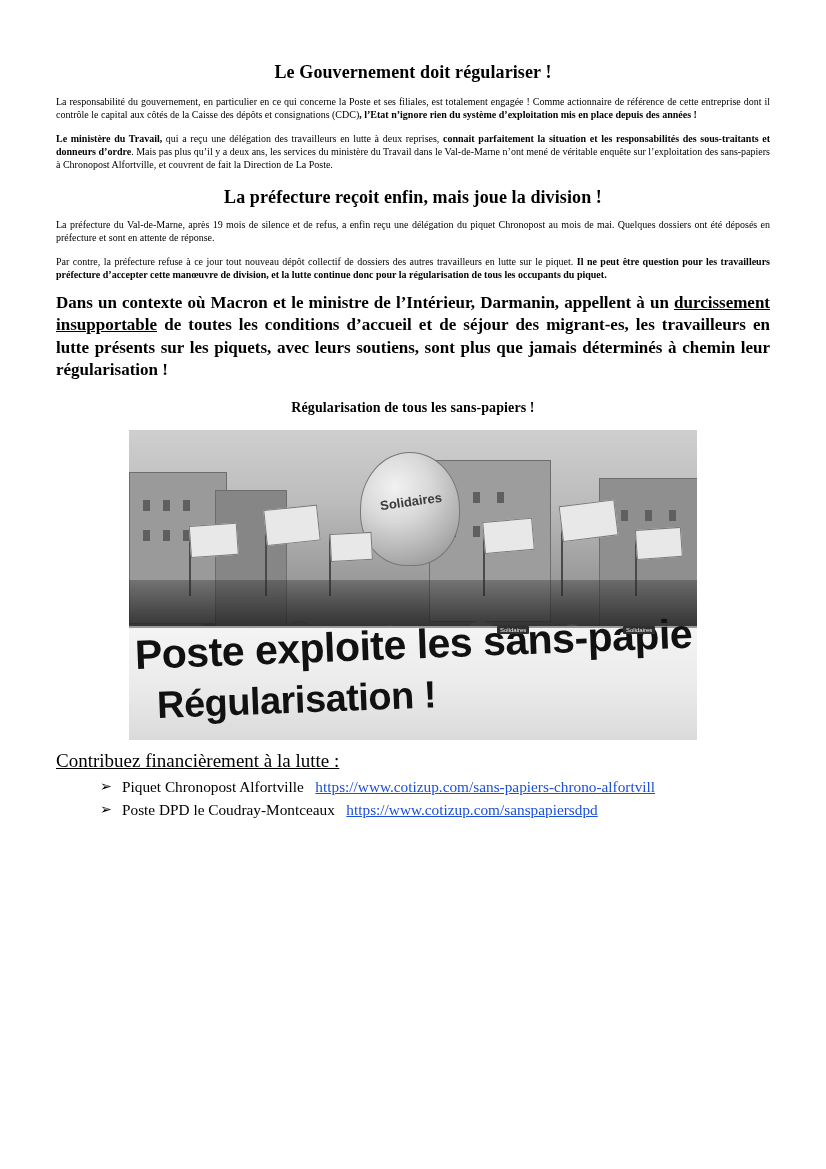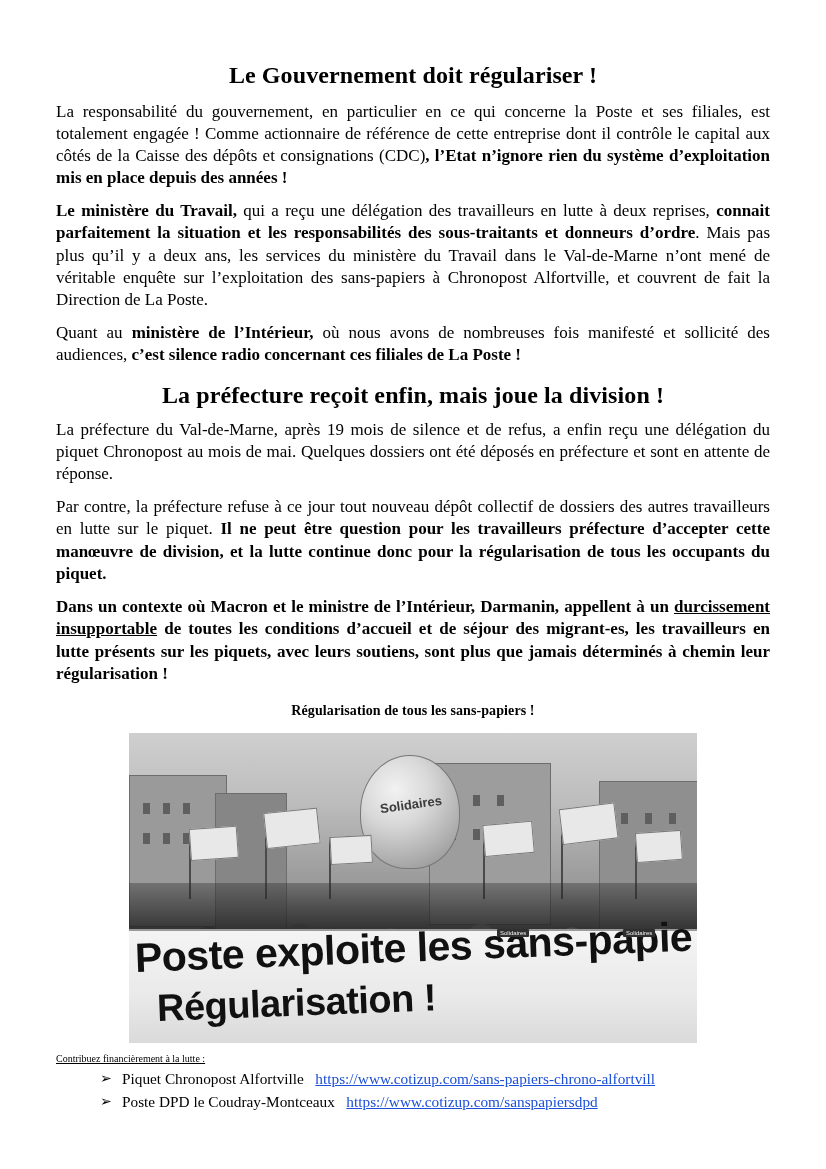--- a/index.html
+++ b/index.html
@@ -15,37 +15,37 @@
     position: relative;
     overflow: hidden;
   }
   .page {
     box-sizing: border-box;
     width: 826px;
     height: 1169px;
     padding: 52px 56px 20px 56px;
   }
   h1.doc-heading {
-    font-size: 24px;
+    font-size: 18px;
     font-weight: bold;
     text-align: center;
     margin: 10px 0 12px 0;
     letter-spacing: 0.1px;
   }
   h1.doc-heading.second {
     margin-top: 16px;
     margin-bottom: 10px;
   }
   h1.doc-heading.third {
     font-size: 14px;
     margin-top: 18px;
     margin-bottom: 14px;
   }
   p.body-par {
-    font-size: 17px;
+    font-size: 10px;
     line-height: 1.30;
     text-align: justify;
     margin: 0 0 11px 0;
   }
   .b { font-weight: bold; }
   .big-bold {
     font-size: 17px;
     font-weight: bold;
     line-height: 1.32;
     text-align: justify;
@@ -163,21 +163,21 @@
   .ph-tag {
     position: absolute;
     background: #2f2f2f;
     color: #f0f0f0;
     font-family: "Liberation Sans", sans-serif;
     font-size: 6px;
     padding: 1px 3px;
     border-radius: 1px;
   }
   .contrib-title {
-    font-size: 10px;
+    font-size: 19px;
     text-decoration: underline;
     margin: 4px 0 4px 0;
   }
   ul.links {
     list-style: none;
     margin: 0 0 8px 0;
     padding: 0 0 0 44px;
   }
   ul.links li {
     font-size: 15.3px;
@@ -211,23 +211,20 @@
   <h1 class="doc-heading">Le Gouvernement doit régulariser !</h1>
 
   <p class="body-par">
     <span>La responsabilité du gouvernement, en particulier en ce qui concerne la Poste et ses filiales, est totalement engagée ! Comme actionnaire de référence de cette entreprise dont il contrôle le capital aux côtés de la Caisse des dépôts et consignations (CDC)</span><span class="b">, l’Etat n’ignore rien du système d’exploitation mis en place depuis des années !</span>
   </p>
 
   <p class="body-par">
     <span class="b">Le ministère du Travail,</span><span> qui a reçu une délégation des travailleurs en lutte à deux reprises, </span><span class="b">connait parfaitement la situation et les responsabilités des sous-traitants et donneurs d’ordre</span><span>. Mais pas plus qu’il y a deux ans, les services du ministère du Travail dans le Val-de-Marne n’ont mené de véritable enquête sur l’exploitation des sans-papiers à Chronopost Alfortville, et couvrent de fait la Direction de La Poste.</span>
   </p>
 
-  <p class="body-par">
-    <span>Quant au </span><span class="b">ministère de l’Intérieur,</span><span> où nous avons de nombreuses fois manifesté et sollicité des audiences, </span><span class="b">c’est silence radio concernant ces filiales de La Poste !</span>
-  </p>
 
   <h1 class="doc-heading second">La préfecture reçoit enfin, mais joue la division !</h1>
 
   <p class="body-par">
     <span>La préfecture du Val-de-Marne, après 19 mois de silence et de refus, a enfin reçu une délégation du piquet Chronopost au mois de mai. Quelques dossiers ont été déposés en préfecture et sont en attente de réponse.</span>
   </p>
 
   <p class="body-par">
     <span>Par contre, la préfecture refuse à ce jour tout nouveau dépôt collectif de dossiers des autres travailleurs en lutte sur le piquet. </span><span class="b">Il ne peut être question pour les travailleurs préfecture d’accepter cette manœuvre de division, et la lutte continue donc pour la régularisation de tous les occupants du piquet.</span>
   </p>

